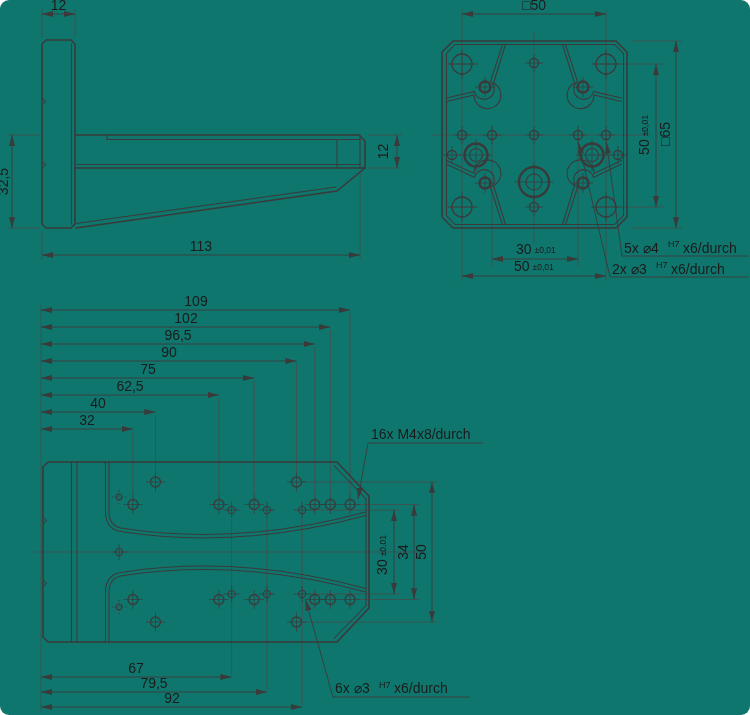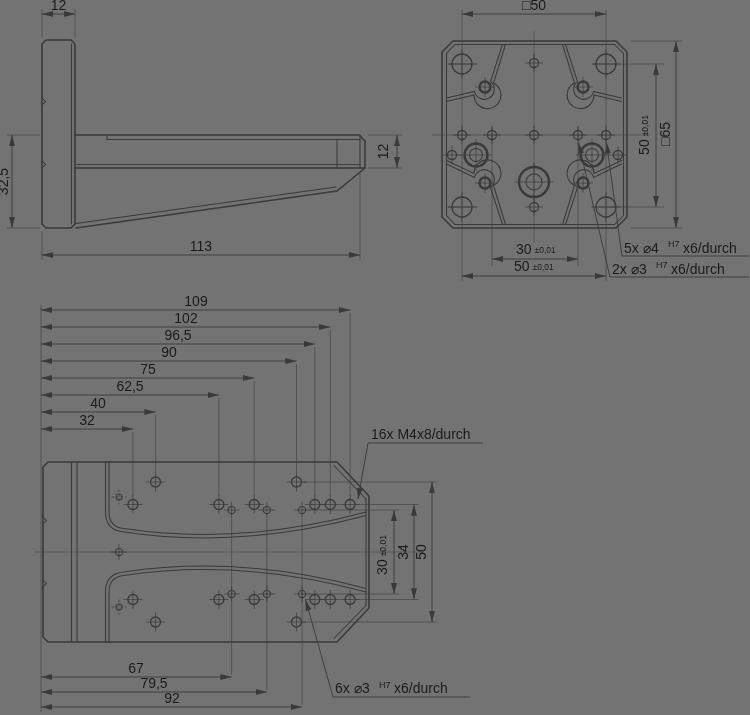--- a/index.html
+++ b/index.html
@@ -1,16 +1,16 @@
 <!DOCTYPE html>
 <html><head>
 <meta charset="utf-8">
 <style>
   html,body{margin:0;padding:0;background:#ffffff;}
-  .stage{position:relative;width:750px;height:715px;background:#737373;overflow:hidden;}
+  .stage{position:relative;width:750px;height:715px;background:#0f766e;overflow:hidden;border-radius:9px;}
   svg{display:block;}
   .outline{fill:none;stroke:#3a3a3a;stroke-width:1.6;stroke-linejoin:miter;stroke-linecap:round;}
   .thin{fill:none;stroke:#3a3a3a;stroke-width:1.05;stroke-linecap:round;}
   .ext{fill:none;stroke:#4a4a4a;stroke-width:0.75;}
   .cl{fill:none;stroke:#4a4a4a;stroke-width:0.7;}
   .dim{fill:none;stroke:#3a3a3a;stroke-width:0.9;marker-start:url(#arr);marker-end:url(#arr);}
   .lead{fill:none;stroke:#3a3a3a;stroke-width:0.9;marker-end:url(#arr);}
   .ul{fill:none;stroke:#3a3a3a;stroke-width:0.9;}
   .hole{fill:none;stroke:#3a3a3a;stroke-width:1.3;}
   .hole-thin{fill:none;stroke:#3a3a3a;stroke-width:1.05;}

